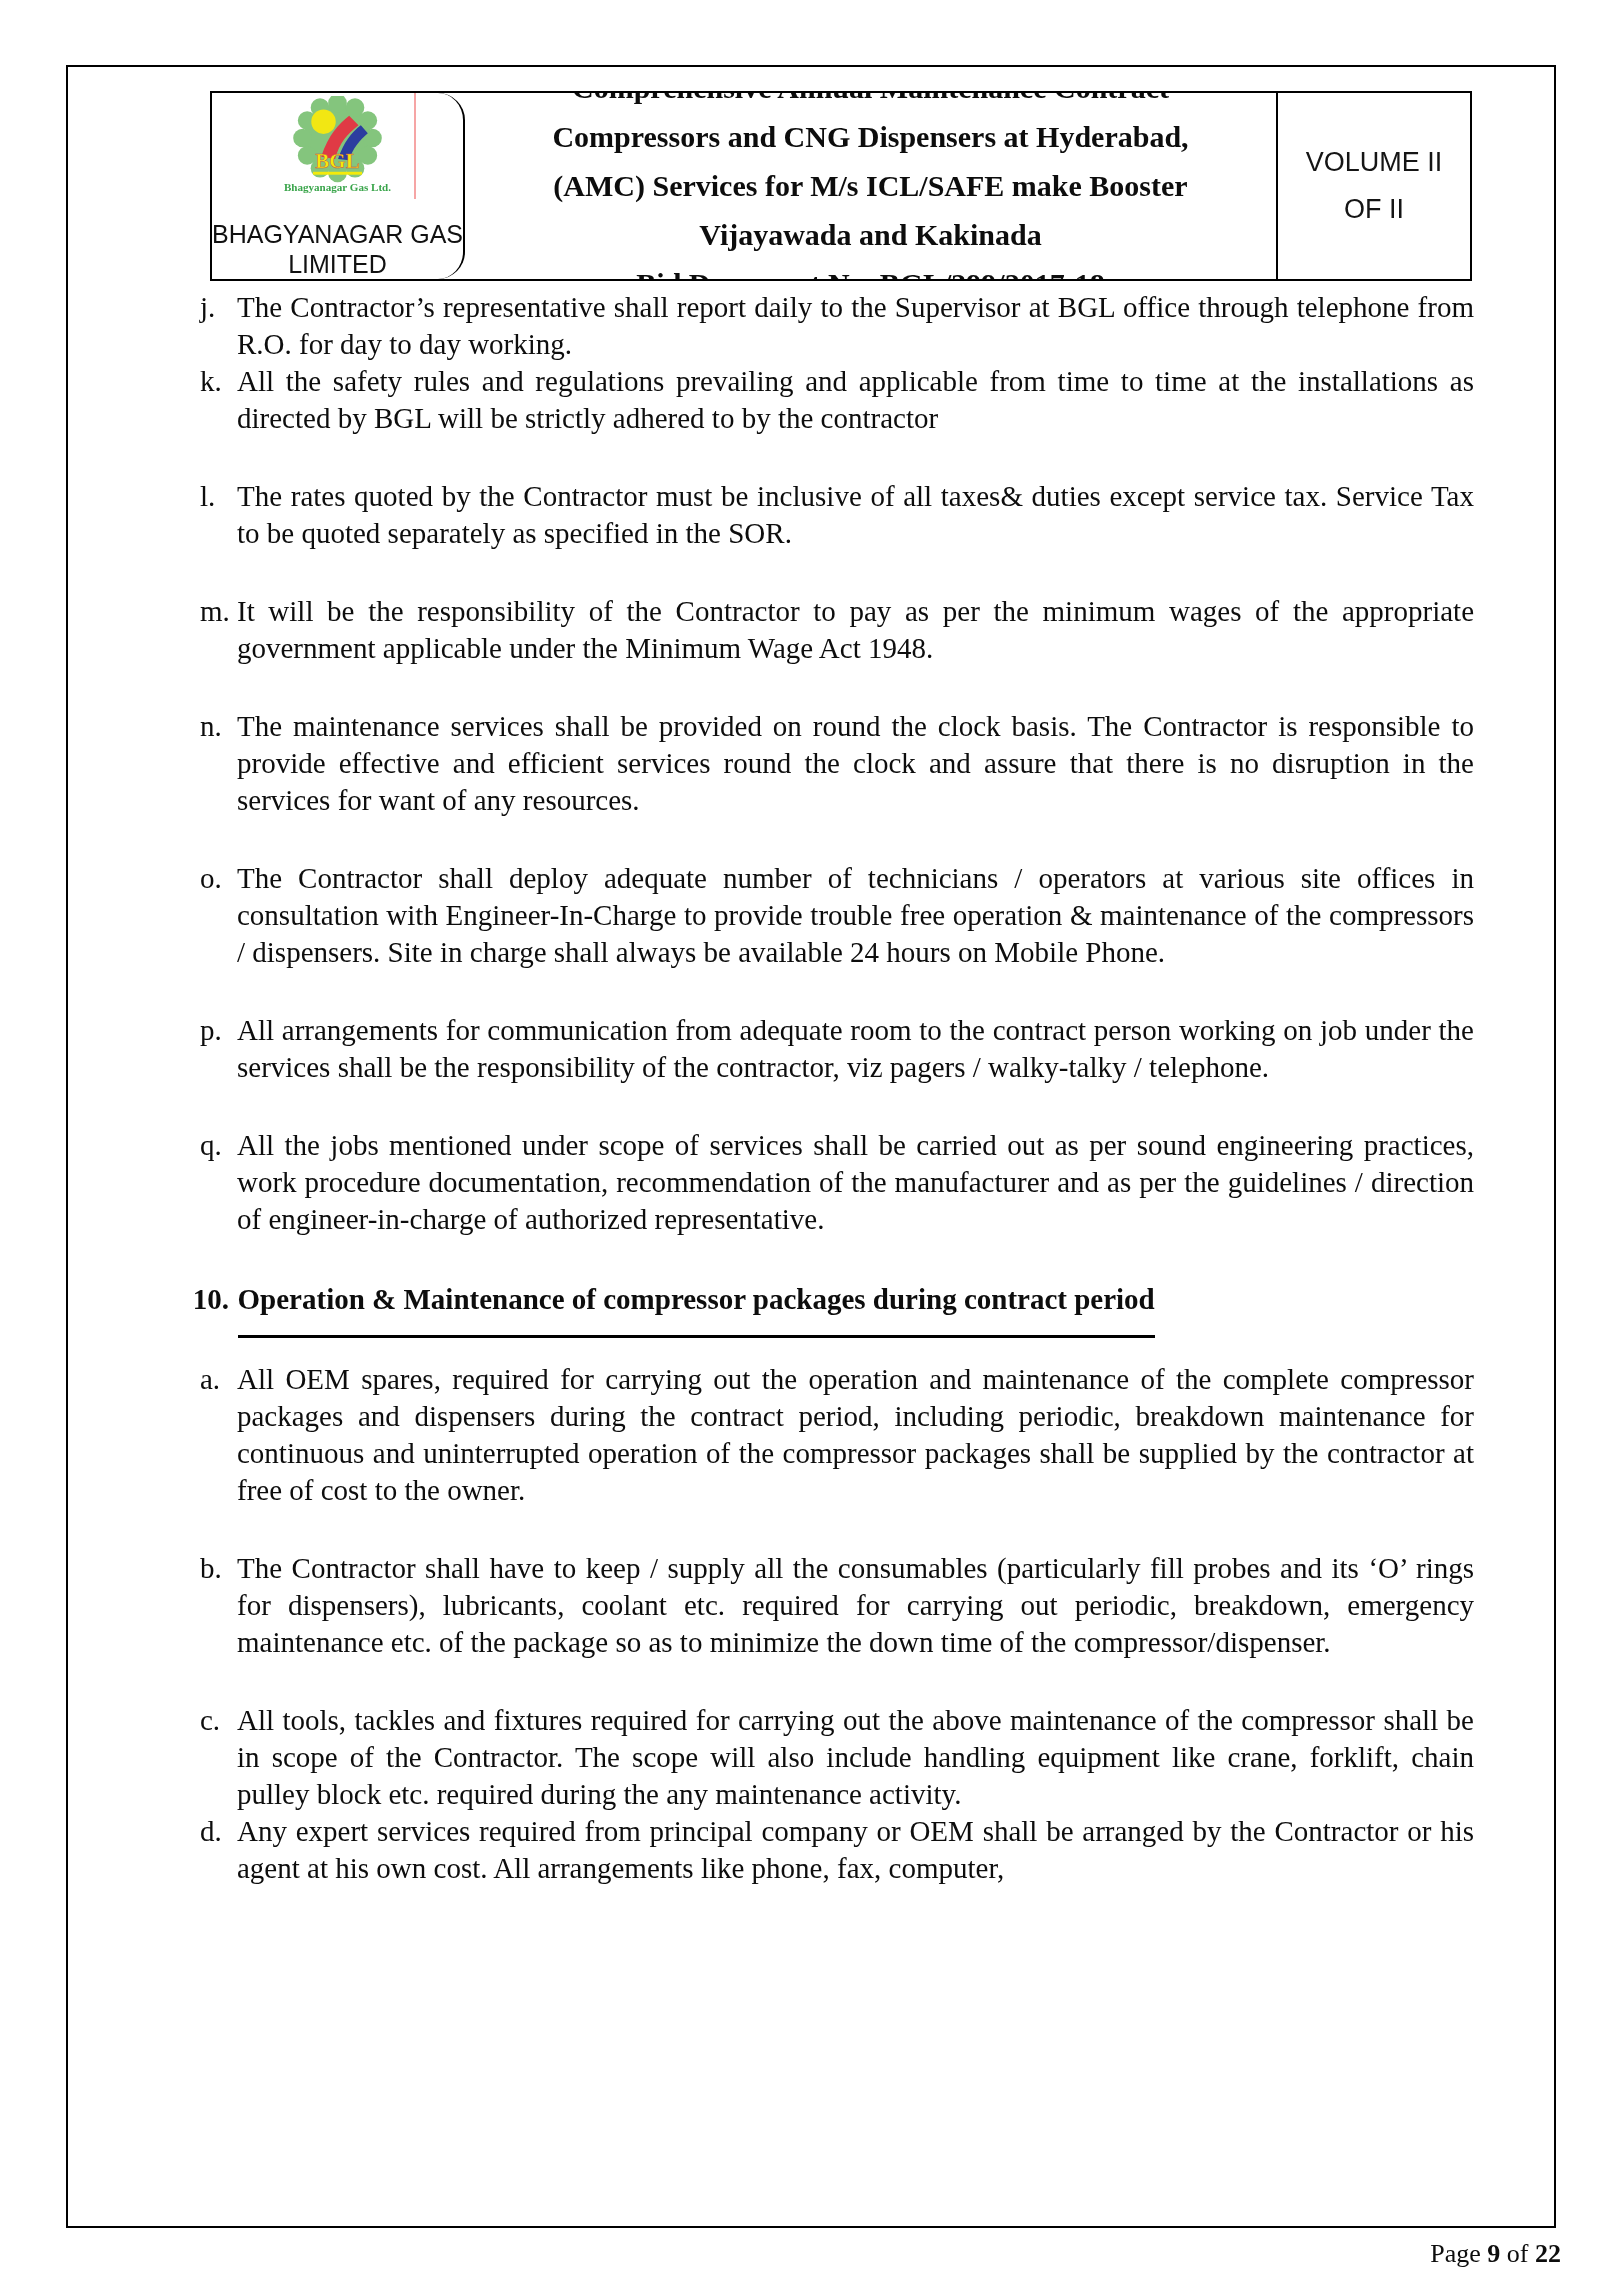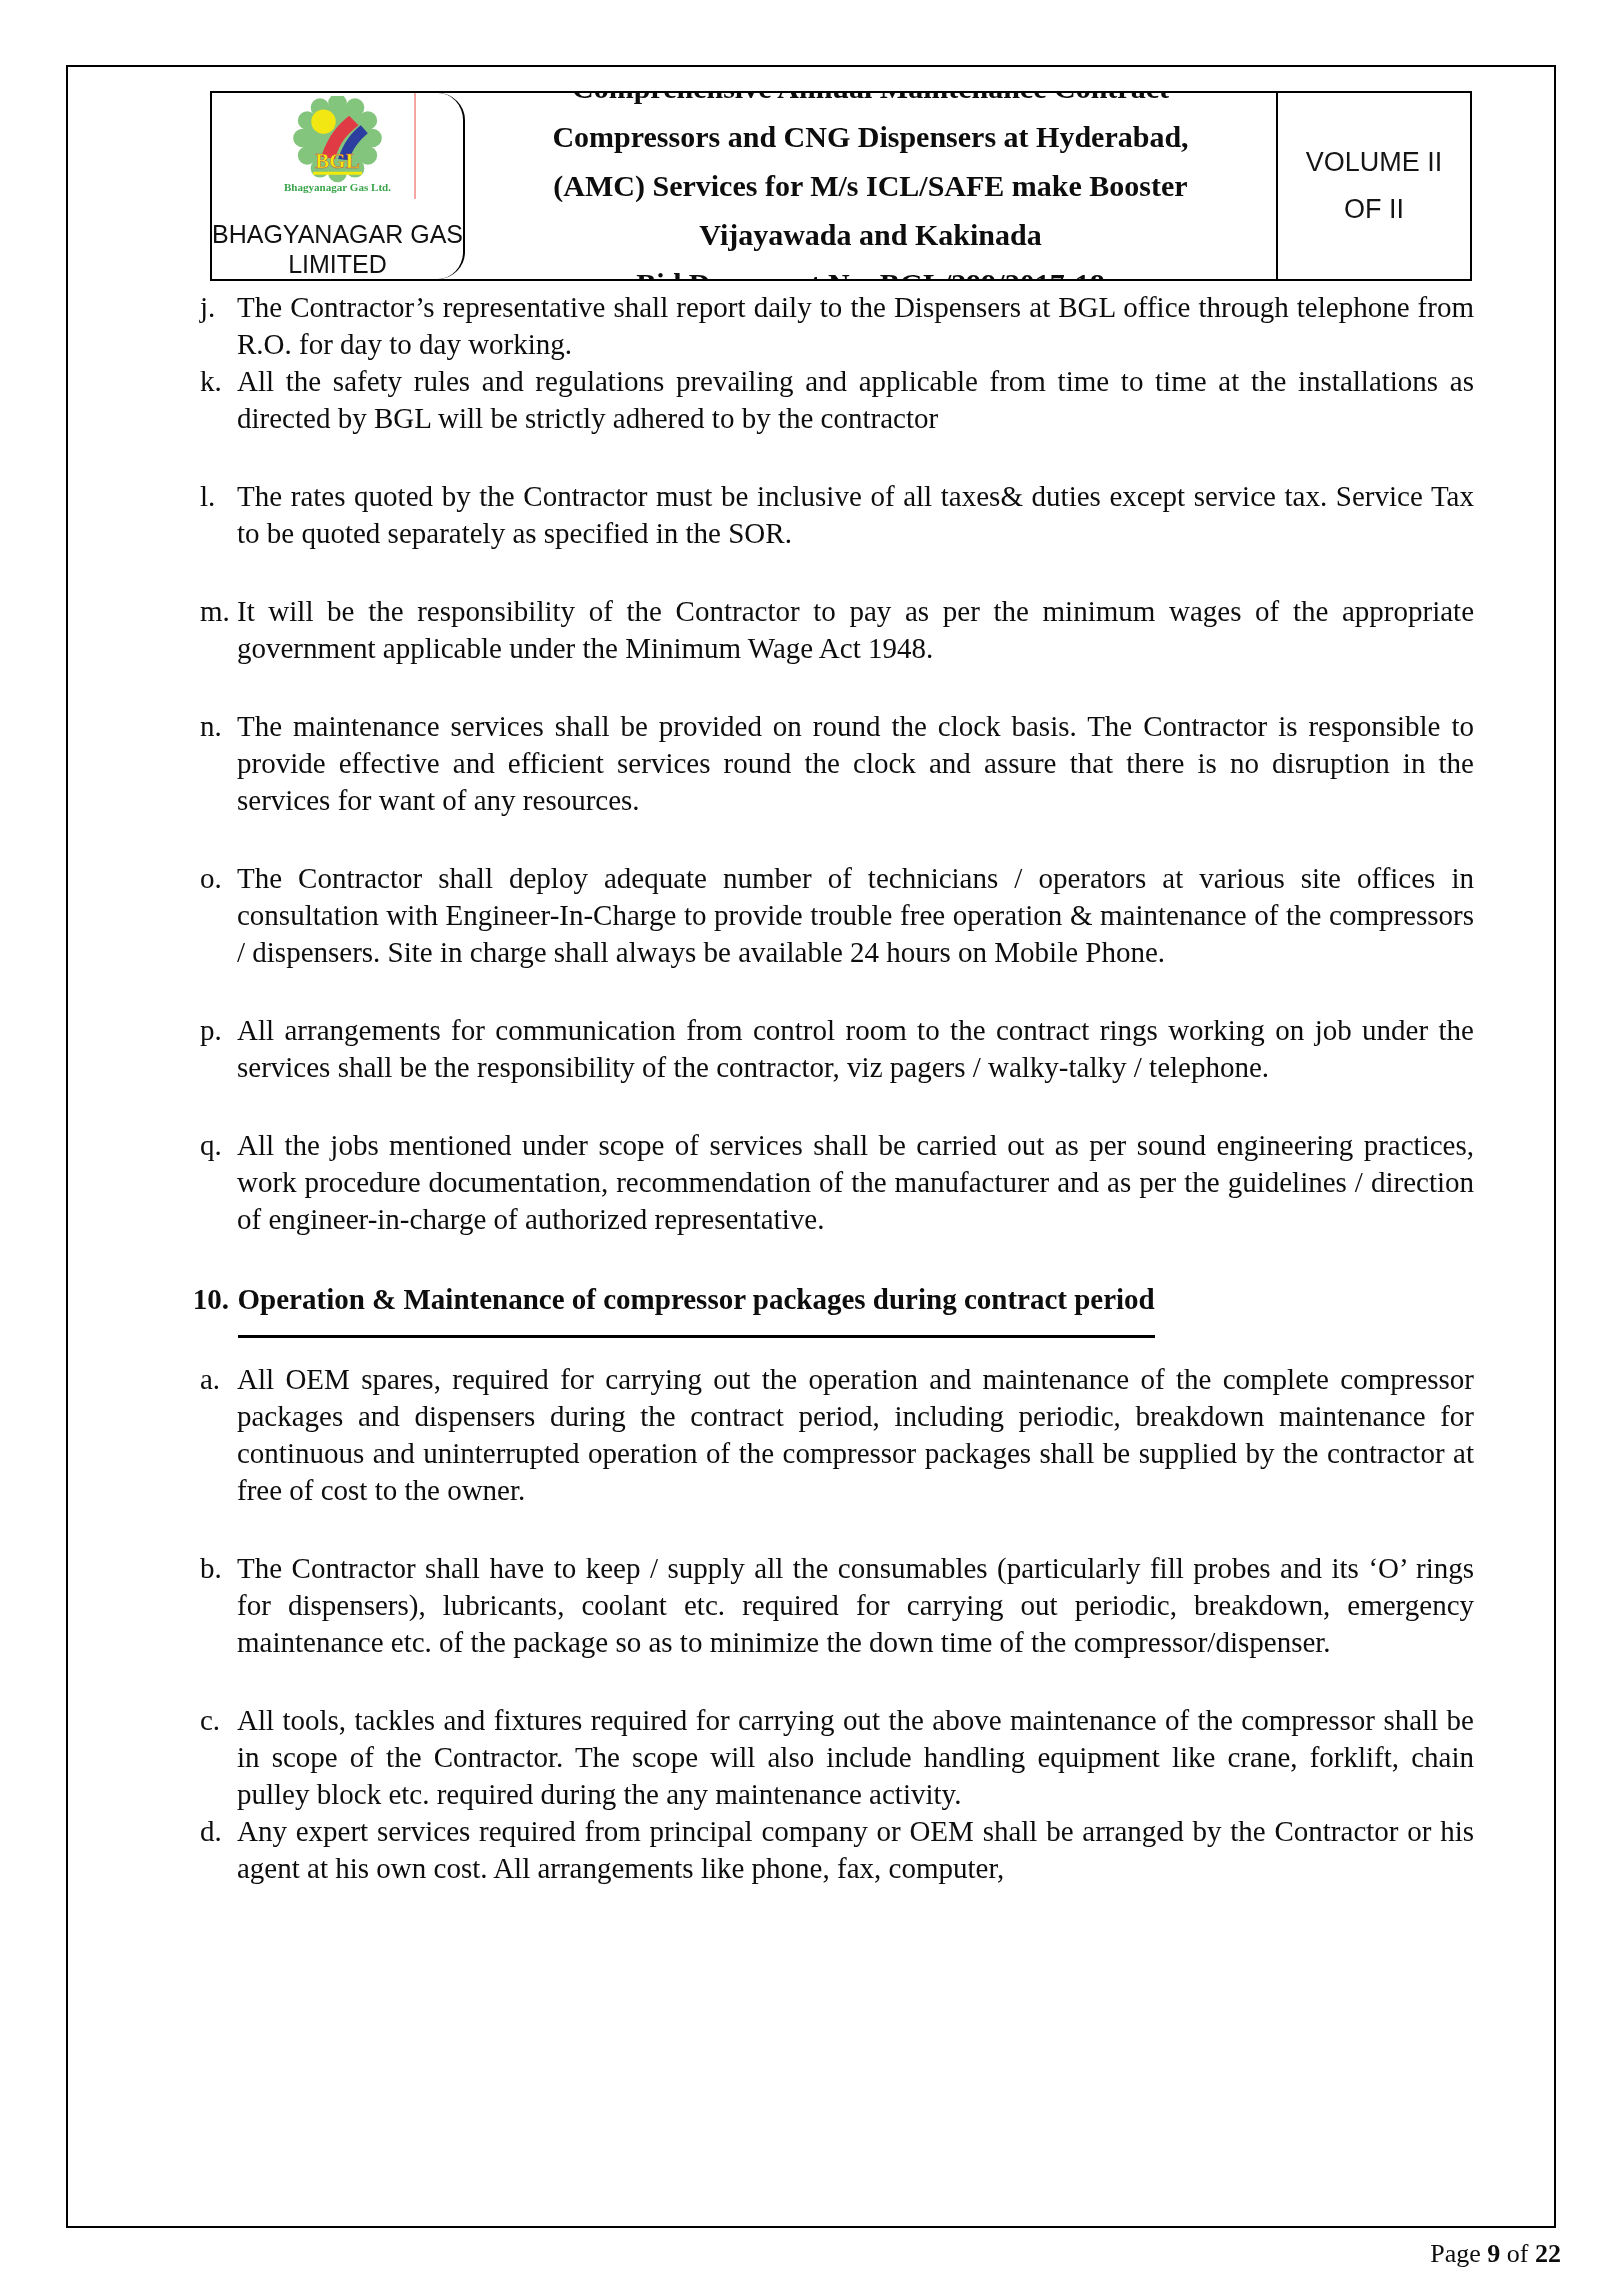--- a/index.html
+++ b/index.html
@@ -120,21 +120,21 @@
       <div>VOLUME II</div>
       <div>OF II</div>
     </div>
 
   </div>
 
   <div class="body-text">
 
     <div class="item first">
       <span class="marker">j.</span>
-      <span>The Contractor’s representative shall report daily to the Dispensers at BGL office through telephone from R.O. for day to day working.</span>
+      <span>The Contractor’s representative shall report daily to the Supervisor at BGL office through telephone from R.O. for day to day working.</span>
     </div>
     <div class="item tight">
       <span class="marker">k.</span>
       <span>All the safety rules and regulations prevailing and applicable from time to time at the installations as directed by BGL will be strictly adhered to by the contractor</span>
     </div>
     <div class="item">
       <span class="marker">l.</span>
       <span>The rates quoted by the Contractor must be inclusive of all taxes&amp; duties except service tax. Service Tax to be quoted separately as specified in the SOR.</span>
     </div>
     <div class="item">
@@ -144,21 +144,21 @@
     <div class="item">
       <span class="marker">n.</span>
       <span>The maintenance services shall be provided on round the clock basis. The Contractor is responsible to provide effective and efficient services round the clock and assure that there is no disruption in the services for want of any resources.</span>
     </div>
     <div class="item">
       <span class="marker">o.</span>
       <span>The Contractor shall deploy adequate number of technicians / operators at various site offices in consultation with Engineer-In-Charge to provide trouble free operation &amp; maintenance of the compressors / dispensers. Site in charge shall always be available 24 hours on Mobile Phone.</span>
     </div>
     <div class="item">
       <span class="marker">p.</span>
-      <span>All arrangements for communication from control room to the contract rings working on job under the services shall be the responsibility of the contractor, viz pagers / walky-talky / telephone.</span>
+      <span>All arrangements for communication from adequate room to the contract person working on job under the services shall be the responsibility of the contractor, viz pagers / walky-talky / telephone.</span>
     </div>
     <div class="item">
       <span class="marker">q.</span>
       <span>All the jobs mentioned under scope of services shall be carried out as per sound engineering practices, work procedure documentation, recommendation of the manufacturer and as per the guidelines / direction of engineer-in-charge of authorized representative.</span>
     </div>
 
     <div class="section-heading">
       <span class="h-num">10.</span><span class="h-title">Operation &amp; Maintenance of compressor packages during contract period</span>
     </div>
 

